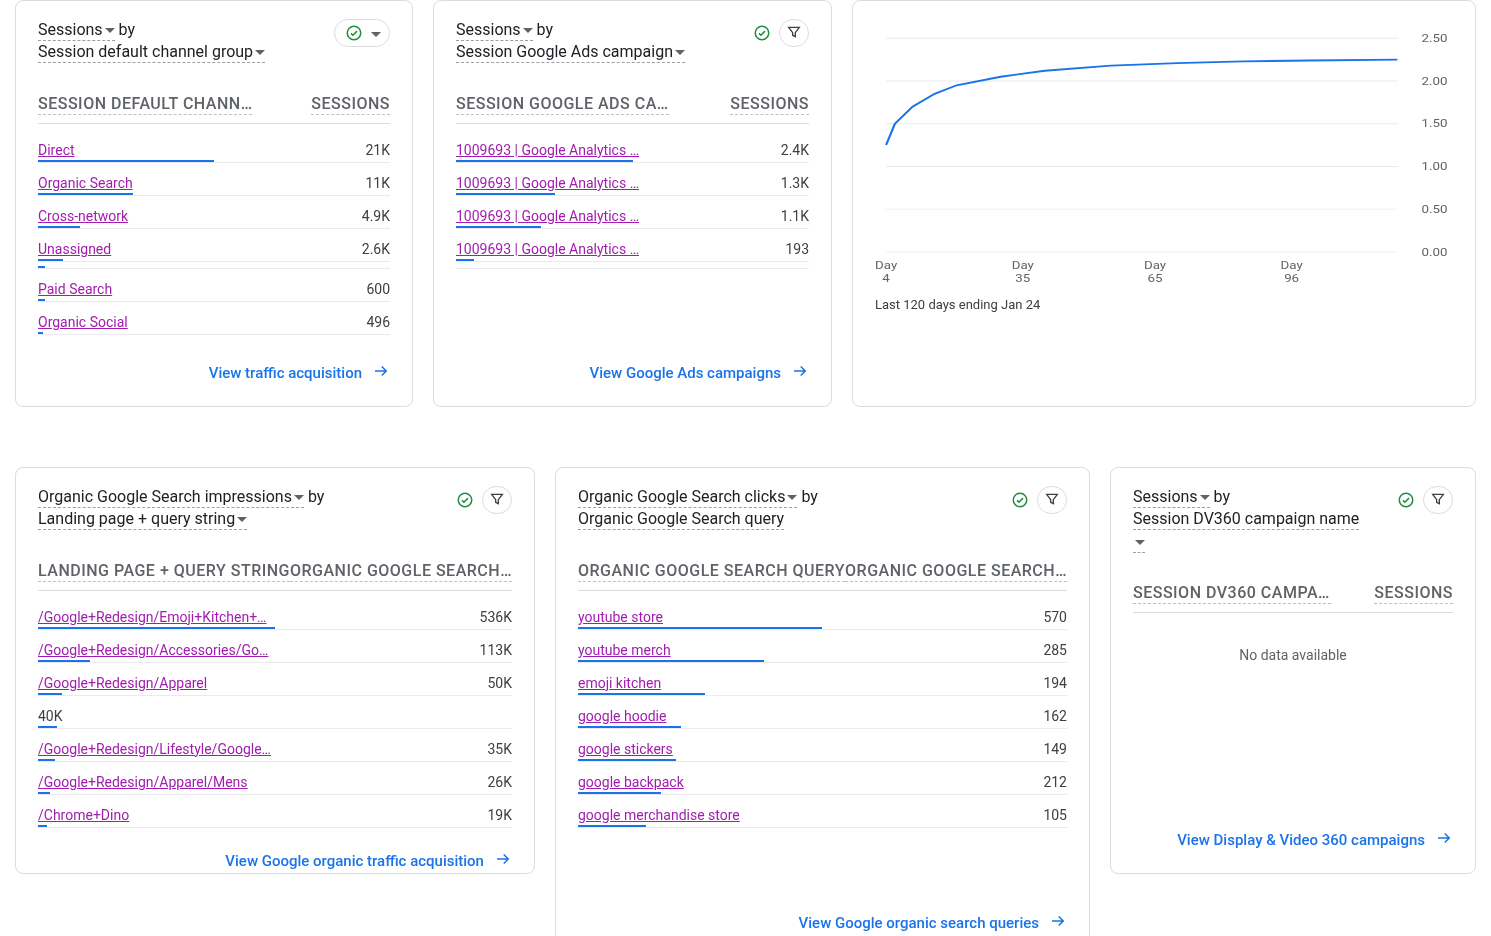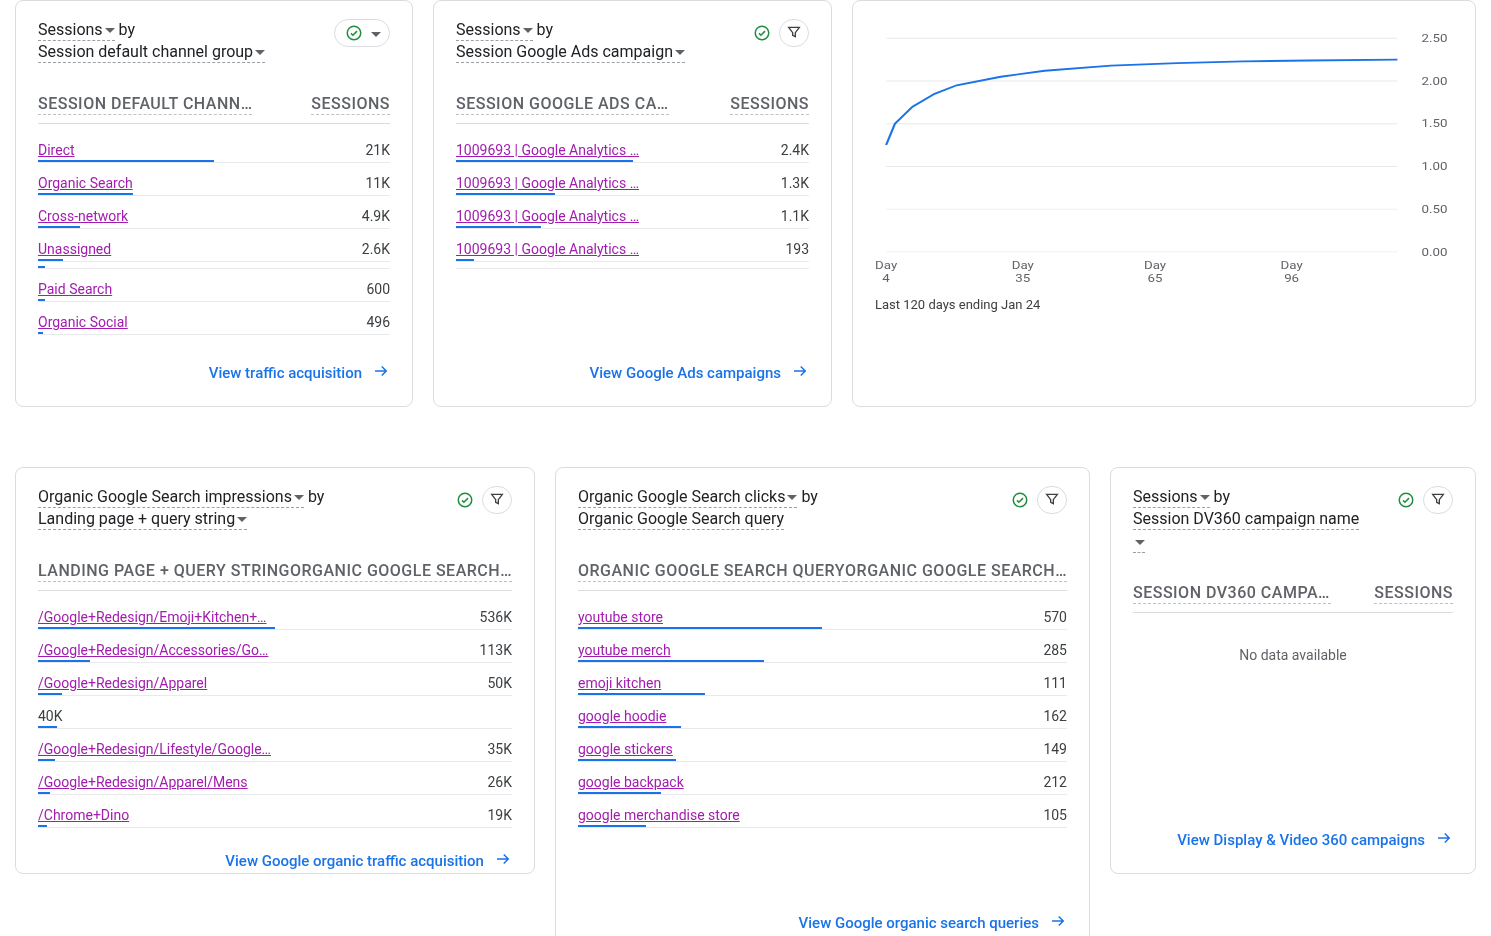--- a/index.html
+++ b/index.html
@@ -456,21 +456,21 @@
         </div>
         <div class="data-row">
           <span class="label">youtube merch</span>
           <span class="val">285</span>
         </div>
         <div class="bar-track">
           <div class="bar-fill" style="width: 38%;"></div>
         </div>
         <div class="data-row">
           <span class="label">emoji kitchen</span>
-          <span class="val">111</span>
+          <span class="val">194</span>
         </div>
         <div class="bar-track">
           <div class="bar-fill" style="width: 26%;"></div>
         </div>
         <div class="data-row">
           <span class="label">google hoodie</span>
           <span class="val">162</span>
         </div>
         <div class="bar-track">
           <div class="bar-fill" style="width: 21%;"></div>

